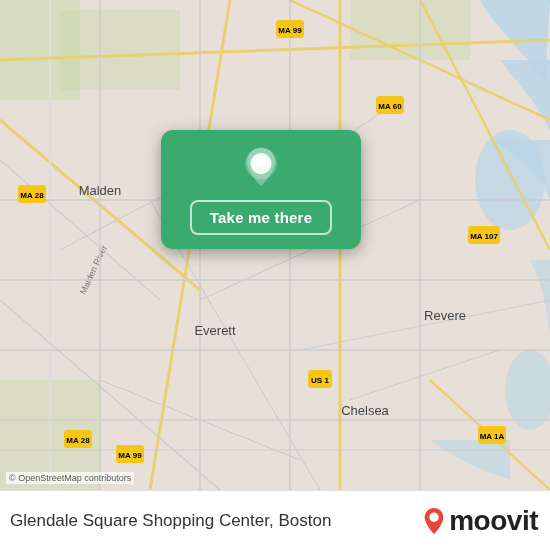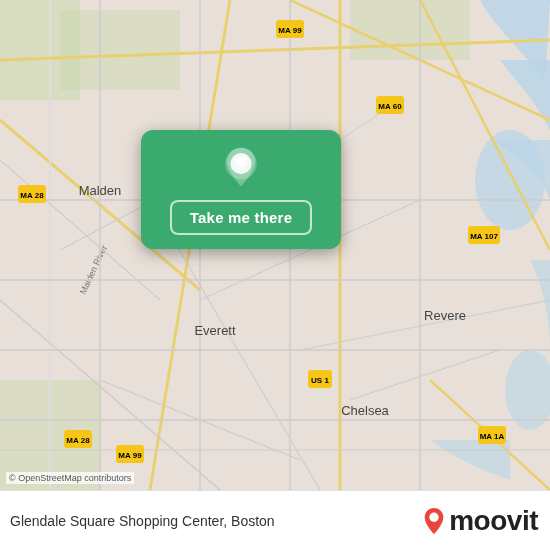--- a/index.html
+++ b/index.html
@@ -25,21 +25,21 @@
     .map-svg {
       position: absolute;
       top: 0; left: 0;
       width: 100%; height: 100%;
     }
 
     
     .popup-card {
       position: absolute;
       top: 130px;
-      left: 141px;
+      left: 161px;
       width: 200px;
       background: #3aaa6e;
       border-radius: 12px;
       display: flex;
       flex-direction: column;
       align-items: center;
       padding: 16px 20px 14px;
       box-shadow: 0 4px 16px rgba(0,0,0,0.35);
       z-index: 10;
     }
@@ -72,21 +72,21 @@
       align-items: center;
       justify-content: space-between;
       padding: 0 12px 0 10px;
       border-top: 1px solid #e0e0e0;
       position: absolute;
       bottom: 0;
       left: 0;
     }
 
     .bottom-bar-title {
-      font-size: 14px;
+      font-size: 17px;
       color: #333;
       font-weight: 400;
     }
 
     .moovit-logo {
       display: flex;
       align-items: center;
       gap: 4px;
     }
 

